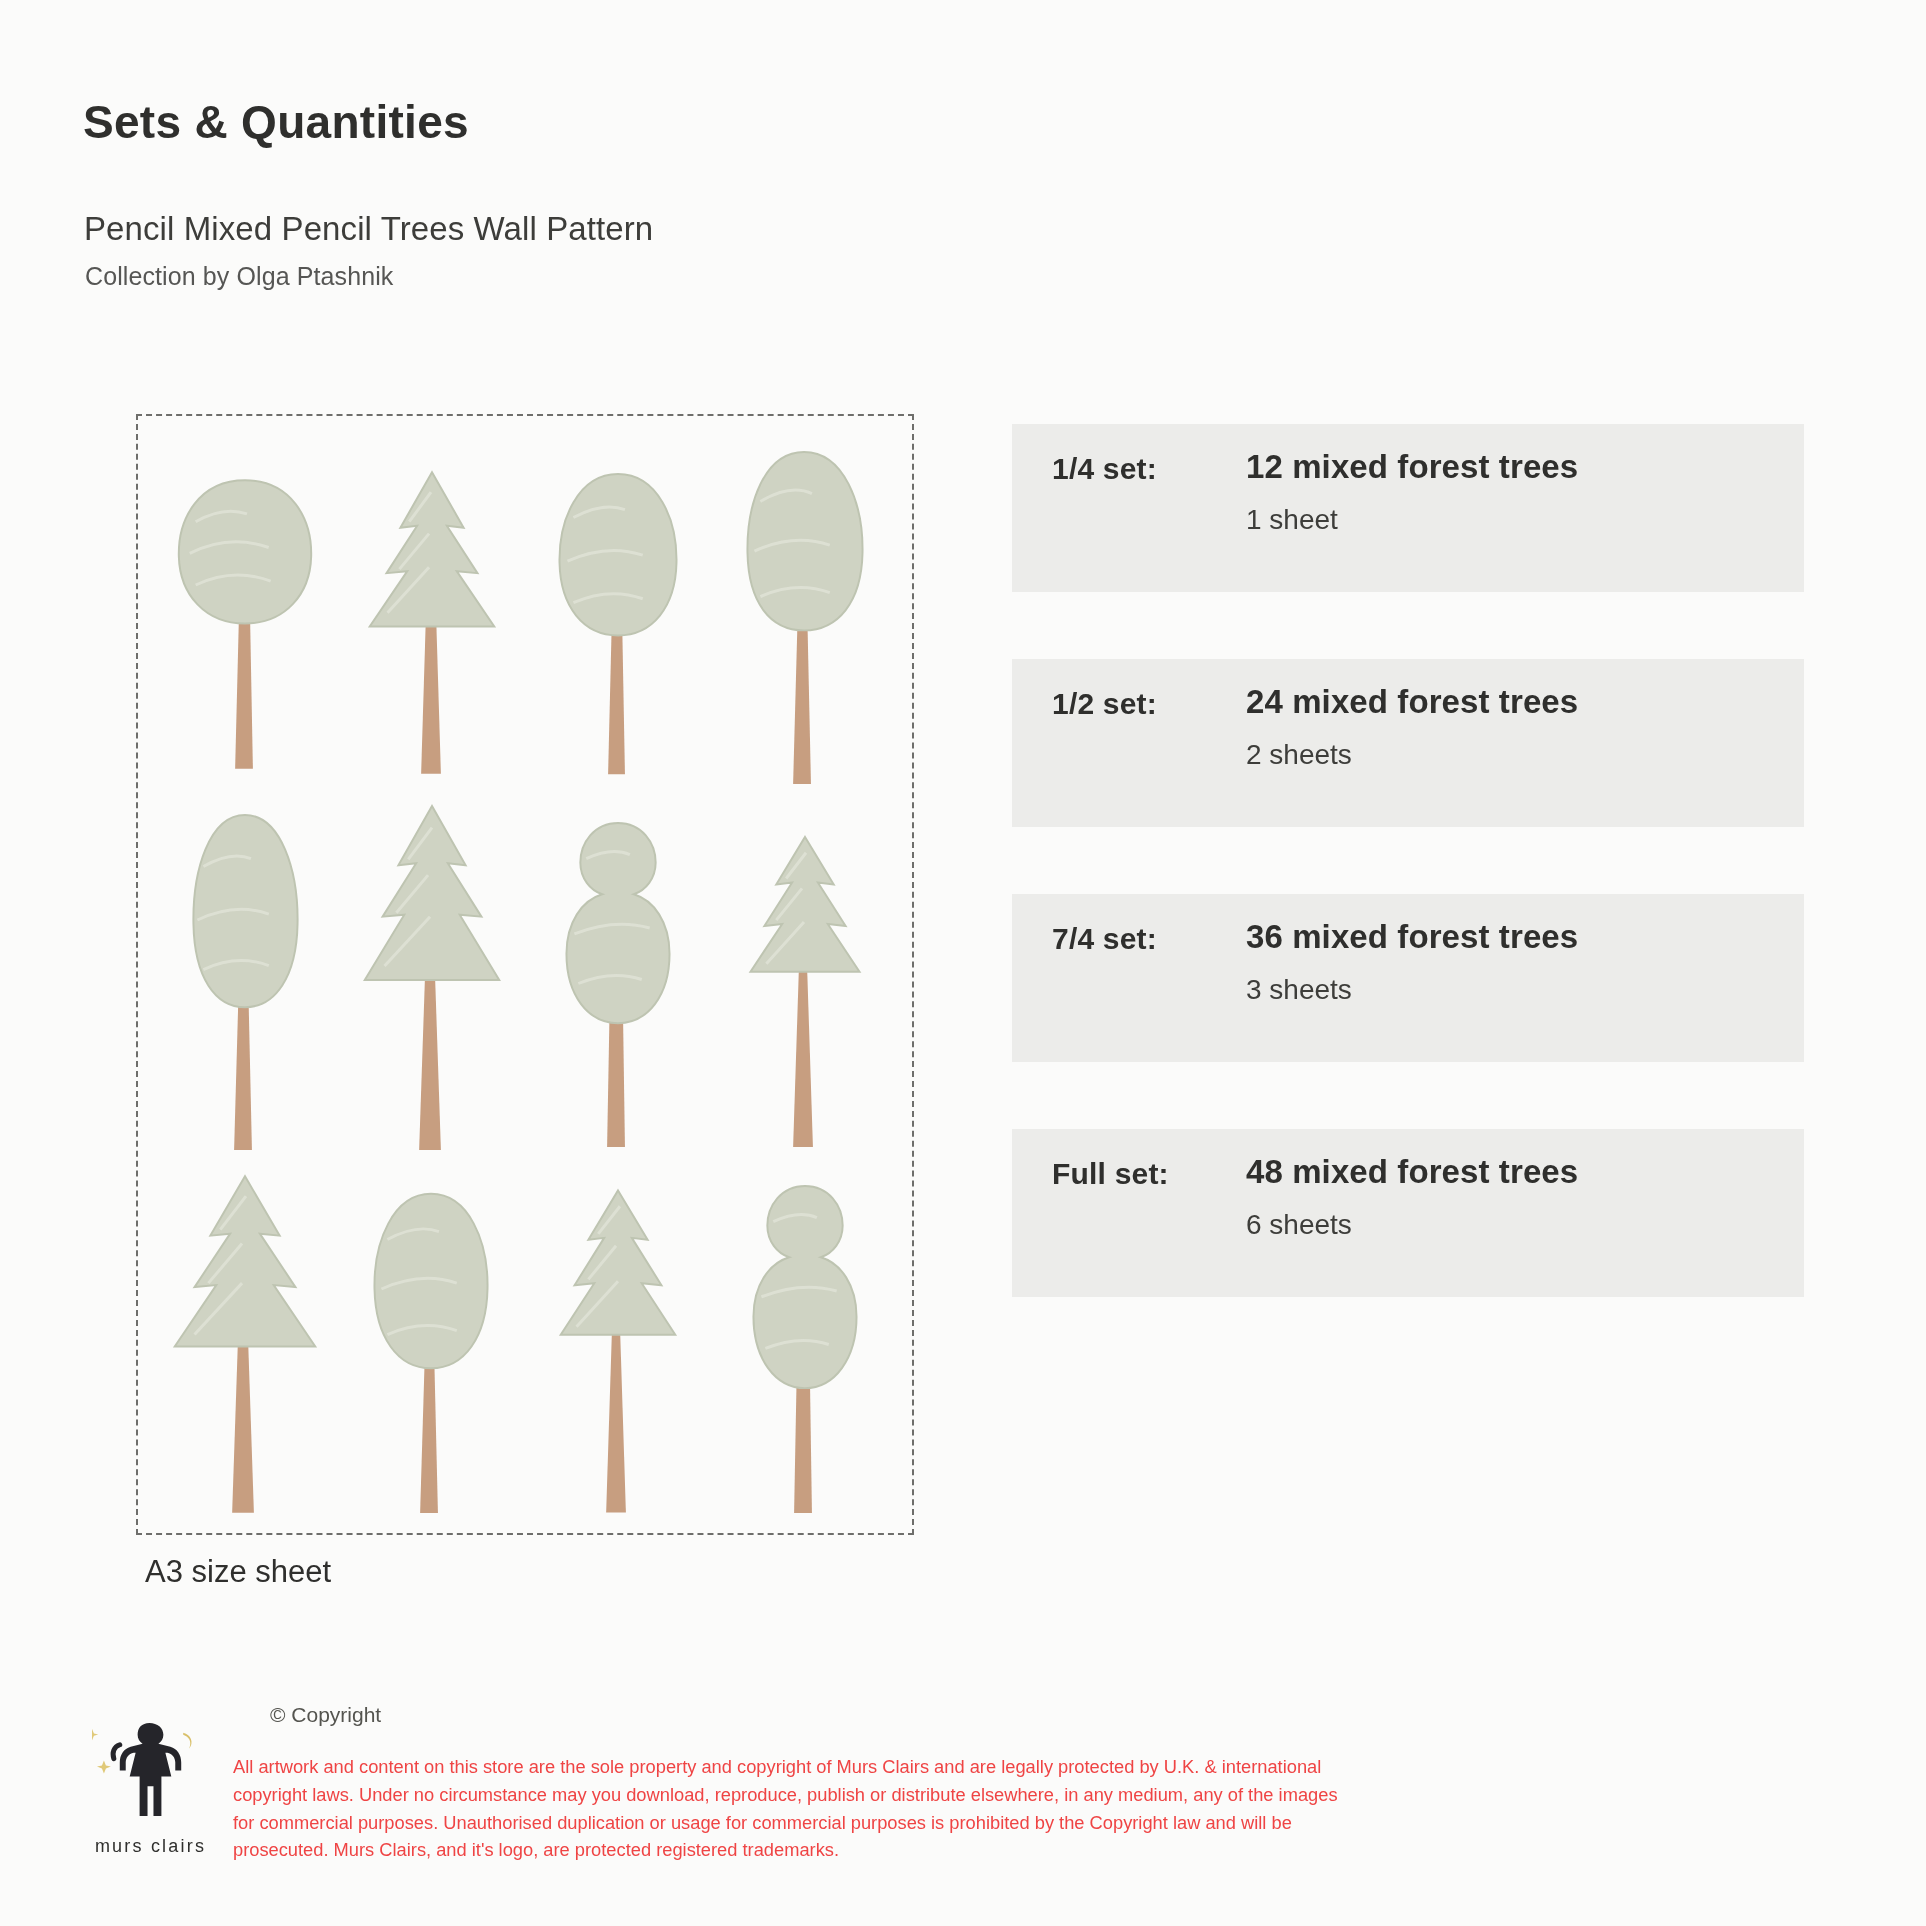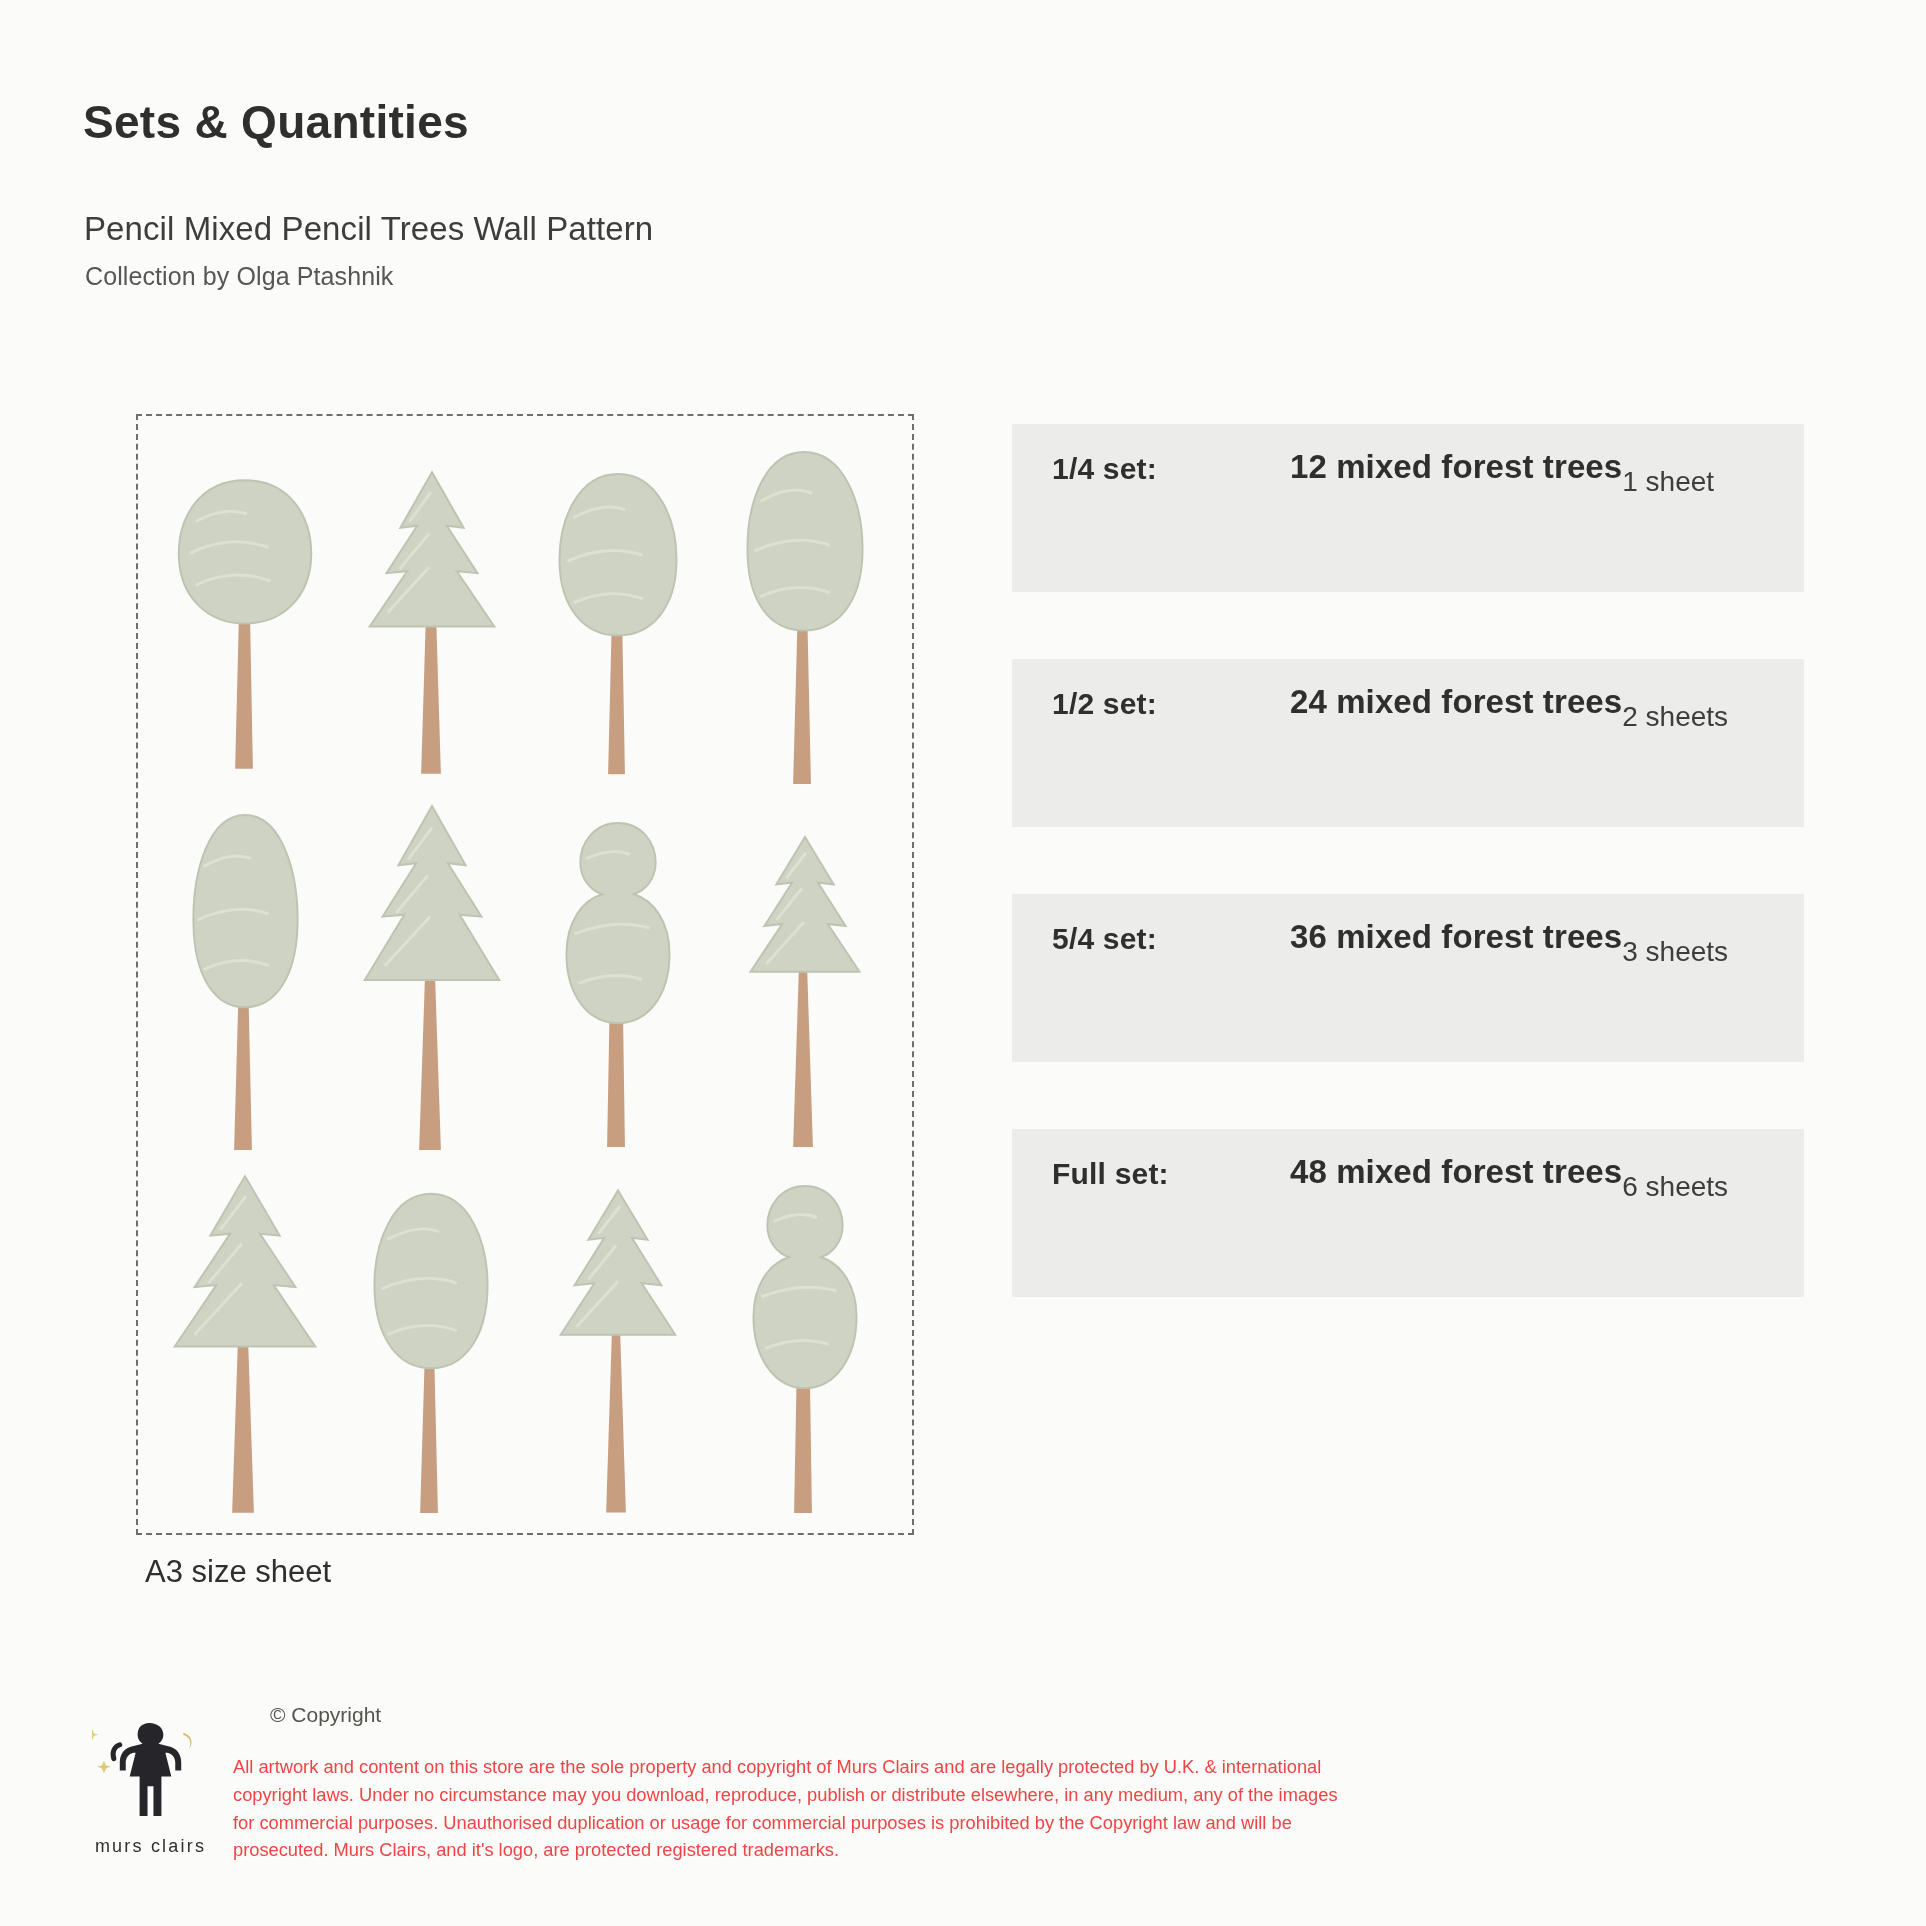--- a/index.html
+++ b/index.html
@@ -106,22 +106,21 @@
     font-size: 30px;
     font-weight: bold;
     color: #2f2f2d;
     width: 194px;
     flex: 0 0 194px;
     padding-top: 4px;
     letter-spacing: 0.2px;
   }
   .set-body {
     display: flex;
-    flex-direction: row;
-    margin-left: 44px;
+    flex-direction: column;
   }
   .set-qty {
     font-size: 33px;
     font-weight: bold;
     color: #2f2f2d;
     letter-spacing: 0.1px;
   }
   .set-sheets {
     font-size: 28px;
     color: #3d3d3a;
@@ -293,21 +292,21 @@
 
     <div class="set-row">
       <div class="set-label">1/2 set:</div>
       <div class="set-body">
         <div class="set-qty">24 mixed forest trees</div>
         <div class="set-sheets">2 sheets</div>
       </div>
     </div>
 
     <div class="set-row">
-      <div class="set-label">5/4 set:</div>
+      <div class="set-label">7/4 set:</div>
       <div class="set-body">
         <div class="set-qty">36 mixed forest trees</div>
         <div class="set-sheets">3 sheets</div>
       </div>
     </div>
 
     <div class="set-row">
       <div class="set-label">Full set:</div>
       <div class="set-body">
         <div class="set-qty">48 mixed forest trees</div>

